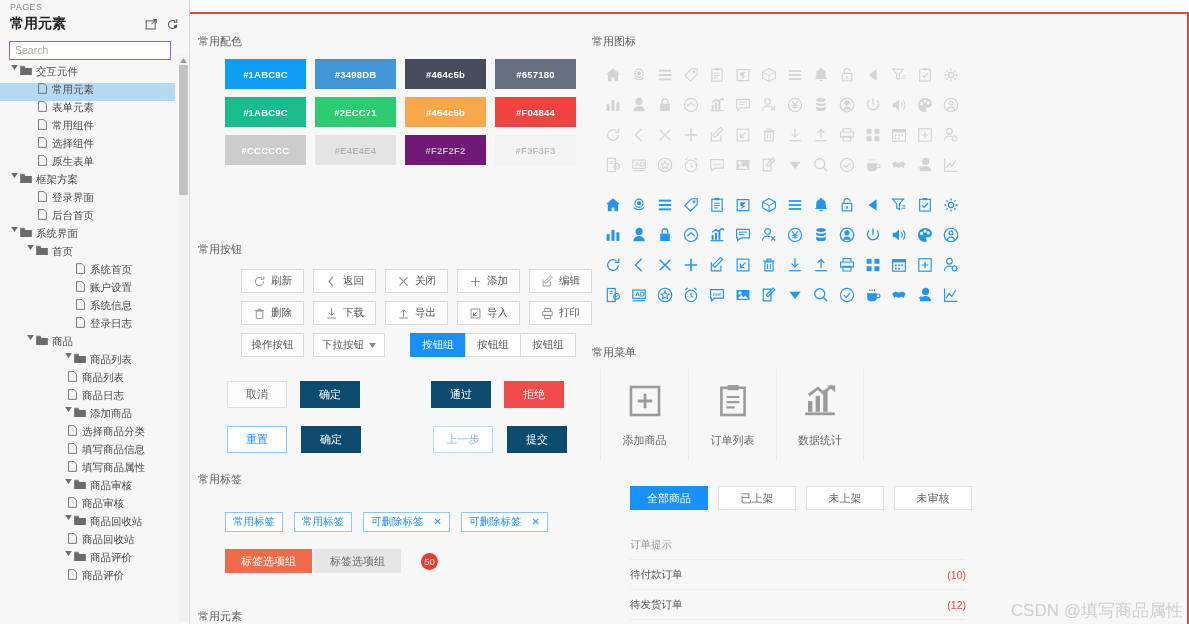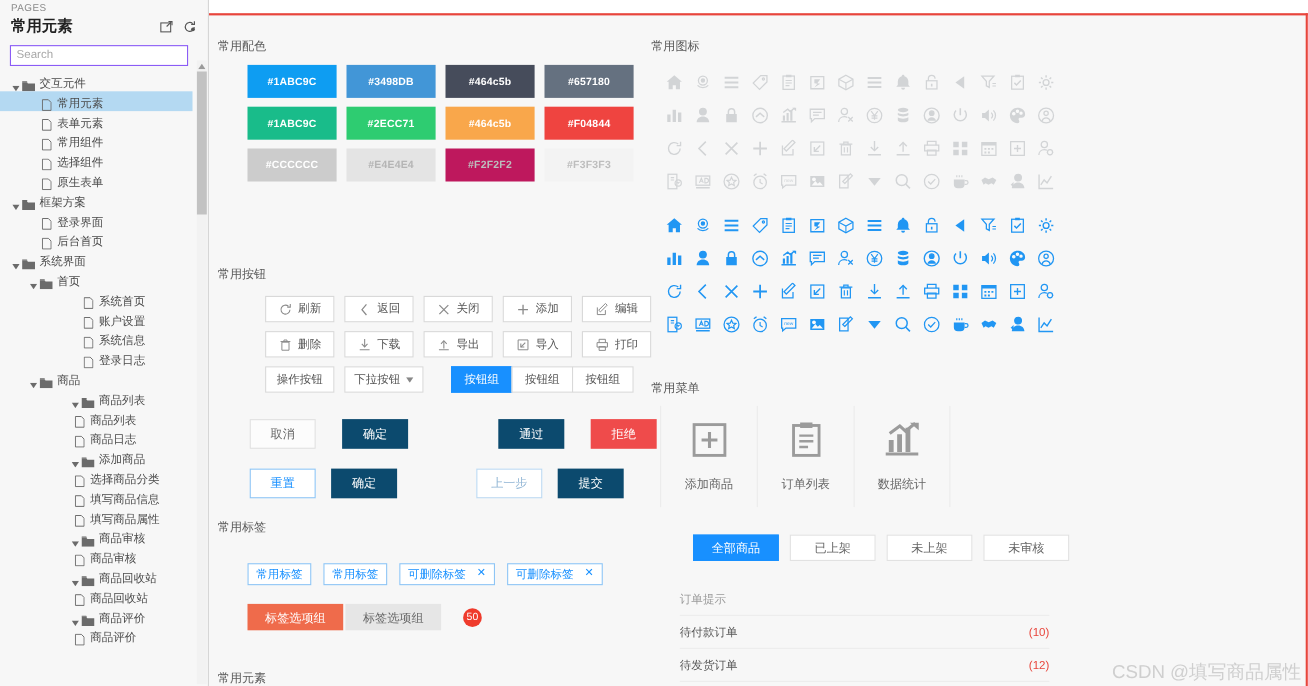--- a/index.html
+++ b/index.html
@@ -29,21 +29,21 @@
   .sb-searchwrap { padding:7px 18px 5px 9px; }
   .sb-search {
     width:100%; height:19px; border:1px solid #8b5cf6; background:#fff;
     font-size:10.5px; color:#333; padding:0 5px; outline:none;
     font-family:"Liberation Sans",sans-serif;
   }
   .sb-search::placeholder { color:#a8a8a8; }
 
   .sb-tree { flex:1; overflow:hidden; padding-right:14px; position:relative; }
   .tnode {
-    display:flex; align-items:flex-end; height:18px; font-size:10.5px; color:#4a4a4a;
+    display:flex; align-items:flex-start; height:18px; font-size:10.5px; color:#4a4a4a;
     white-space:nowrap; cursor:default;
   }
   .tnode.sel { background:#b4d9f2; }
   .caret { width:9px; flex:0 0 9px; display:flex; align-items:center; justify-content:center; }
   .caret svg { display:block; }
   .ticon { width:14px; flex:0 0 14px; display:flex; align-items:center; justify-content:center; }
   .tlabel { padding-left:3px; }
   .d0 { padding-left:10px; } .d1 { padding-left:26px; }
   .d2 { padding-left:64px; } .d3 { padding-left:56px; }
 
@@ -539,21 +539,21 @@
             </div>
             <div class="swatch" style="background: rgb(239, 68, 64); color: rgb(255, 255, 255);">
               <span>#F04844</span>
             </div>
             <div class="swatch" style="background: rgb(204, 204, 204); color: rgb(255, 255, 255);">
               <span>#CCCCCC</span>
             </div>
             <div class="swatch" style="background: rgb(228, 228, 228); color: rgb(181, 181, 181);">
               <span>#E4E4E4</span>
             </div>
-            <div class="swatch" style="background: #be185d; color: rgb(189, 189, 189);">
+            <div class="swatch" style="background: #701a75; color: rgb(189, 189, 189);">
               <span>#F2F2F2</span>
             </div>
             <div class="swatch" style="background: rgb(243, 243, 243); color: rgb(189, 189, 189);">
               <span>#F3F3F3</span>
             </div>
           </div>
 
         <div style="position:absolute;left:8px;top:228px;" class="sec-title">常用按钮</div>
         <div style="position:absolute;left:35px;top:255px;">
           <div class="btnrow" id="btnrow1">
@@ -668,21 +668,21 @@
                 <div class="btn">
                   <span>按钮组</span>
                 </div>
                 <div class="btn">
                   <span>按钮组</span>
                 </div>
               </div>
           </div>
         </div>
 
-        <div style="position:absolute;left:37px;top:367px;display:flex;gap:24px;" id="crow1">
+        <div style="position:absolute;left:37px;top:367px;display:flex;gap:13px;" id="crow1">
             <div class="cbtn ghost">
               <span>取消</span>
             </div>
             <div class="cbtn blue">
               <span>确定</span>
             </div>
             <div class="cbtn blue" style="margin-left: 58px;">
               <span>通过</span>
             </div>
             <div class="cbtn red">
@@ -1510,21 +1510,21 @@
               <span>已上架</span>
             </div>
             <div class="tab">
               <span>未上架</span>
             </div>
             <div class="tab">
               <span>未审核</span>
             </div>
           </div>
 
-        <div style="position:absolute;left:28px;top:518px;" class="olist">
+        <div style="position:absolute;left:40px;top:518px;" class="olist">
           <div class="ohead">订单提示</div>
           <div id="orows">
               <div class="orow">
                 <span>待付款订单</span>
                 <span class="cnt">(10)</span>
               </div>
               <div class="orow">
                 <span>待发货订单</span>
                 <span class="cnt">(12)</span>
               </div>

